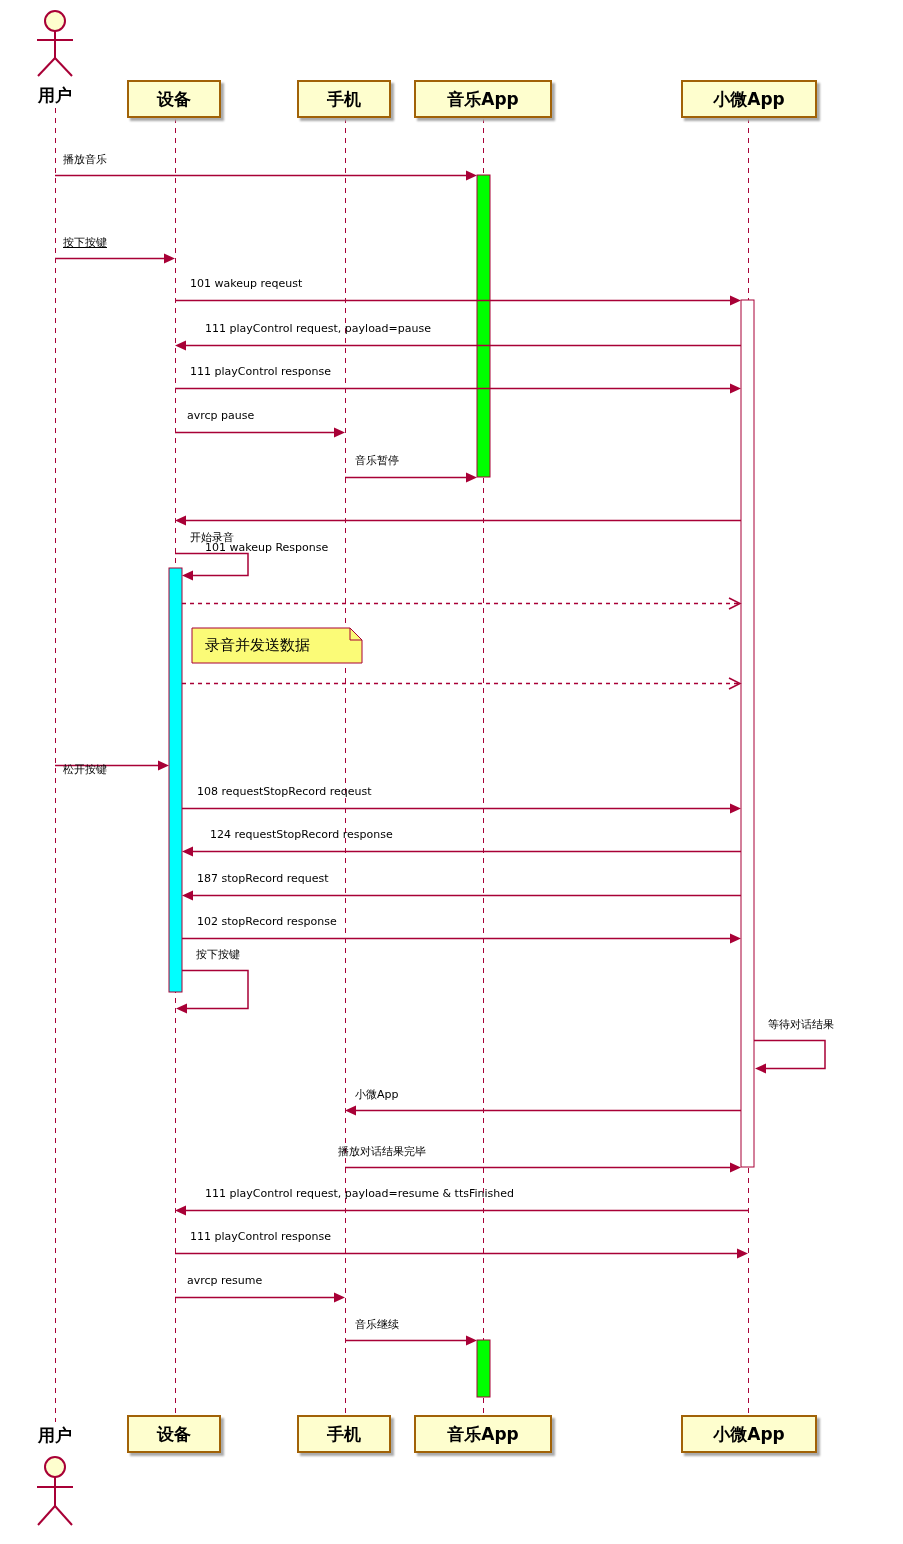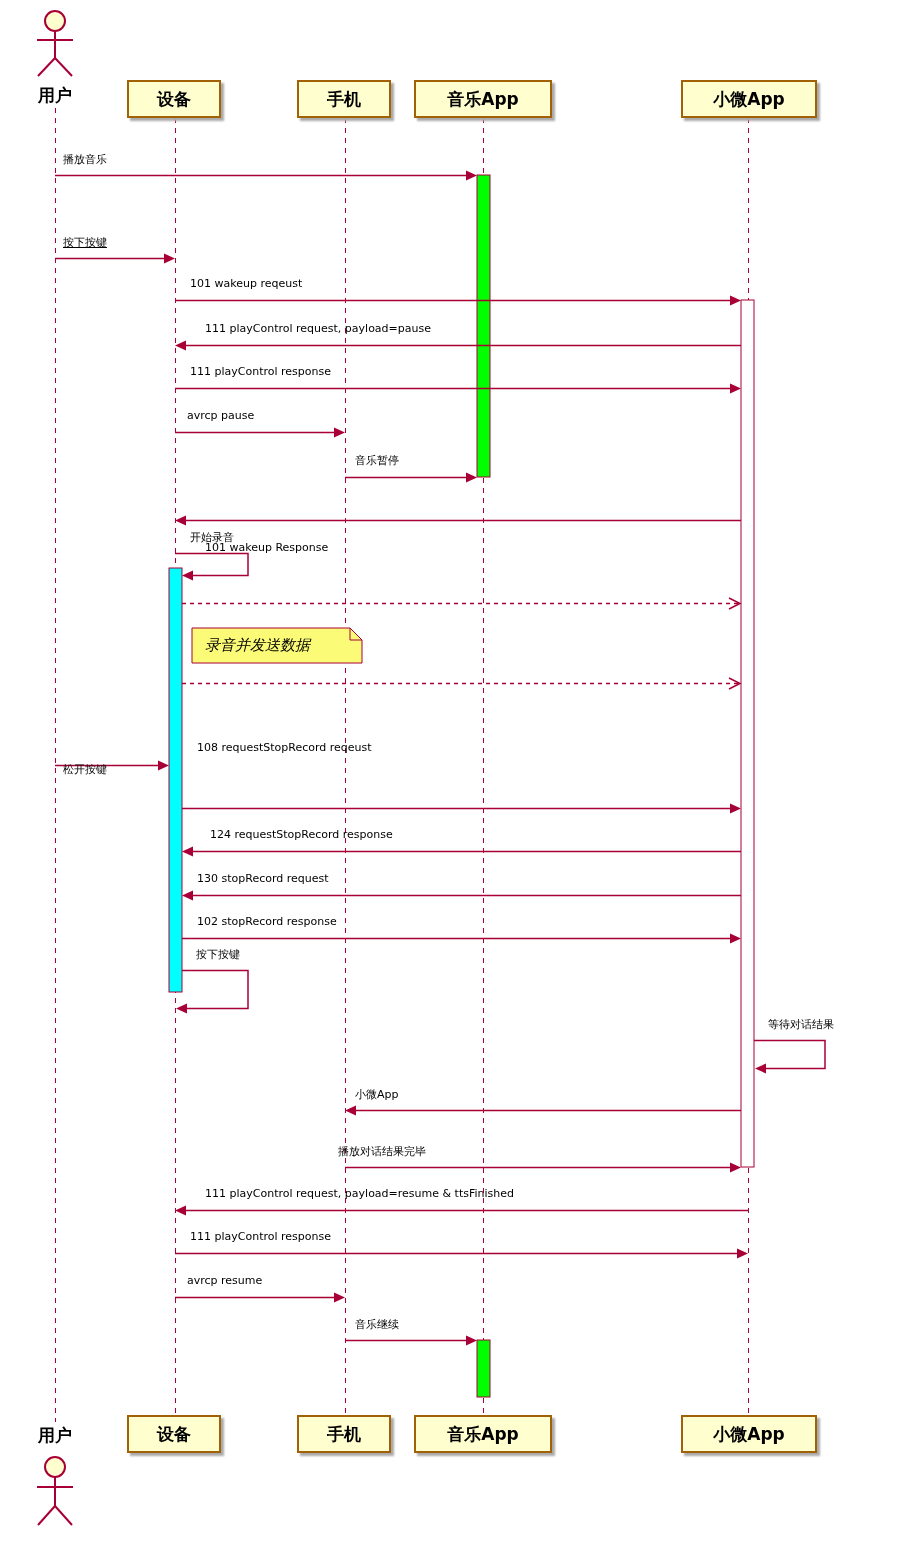--- a/index.html
+++ b/index.html
@@ -20,21 +20,21 @@
   .note-shape { fill:#FBFB77; stroke:#A80036; stroke-width:1; }
   .note-fold-line { fill:none; stroke:#A80036; stroke-width:1; }
   .pbox {
     position:absolute; height:38px; box-sizing:border-box;
     background:#FEFECE; border:2px solid #a16207; box-shadow:3px 3px 2px #aaaaaa;
     display:flex; align-items:center; justify-content:center;
     font-size:17px; font-weight:700;
   }
   .alabel { position:absolute; width:56px; text-align:center; font-size:17px; font-weight:700; }
   .mlabel { position:absolute; font-size:11px; white-space:nowrap; }
-  .nlabel { position:absolute; font-size:15px; white-space:nowrap;font-style:italic; }
+  .nlabel { position:absolute; font-size:15px; white-space:nowrap; }
 </style>
 </head>
 <body>
 
 <div class="stage">
 
   <svg width="903" height="1544" viewBox="0 0 903 1544">
 
     <line class="ll" x1="55.5" y1="108" x2="55.5" y2="1422"></line>
     <line class="ll" x1="175.5" y1="118" x2="175.5" y2="1415"></line>
@@ -195,23 +195,23 @@
   <span class="mlabel" style="left:63px;  top:152px;">播放音乐</span>
   <span class="mlabel" style="left:63px;  top:235px;text-decoration:underline;">按下按键</span>
   <span class="mlabel" style="left:190px; top:277px;">101 wakeup reqeust</span>
   <span class="mlabel" style="left:205px; top:322px;">111 playControl request, payload=pause</span>
   <span class="mlabel" style="left:190px; top:365px;">111 playControl response</span>
   <span class="mlabel" style="left:187px; top:409px;">avrcp pause</span>
   <span class="mlabel" style="left:355px; top:453px;">音乐暂停</span>
   <span class="mlabel" style="left:205px; top:497px;margin-top:44px;">101 wakeup Response</span>
   <span class="mlabel" style="left:190px; top:530px;">开始录音</span>
   <span class="mlabel" style="left:63px;  top:742px;margin-top:20px;">松开按键</span>
-  <span class="mlabel" style="left:197px; top:741px;text-align:right;">108 requestStopRecord reqeust</span>
+  <span class="mlabel" style="left:197px; top:785px;text-align:right;">108 requestStopRecord reqeust</span>
   <span class="mlabel" style="left:210px; top:828px;">124 requestStopRecord response</span>
-  <span class="mlabel" style="left:197px; top:872px;">130 stopRecord request</span>
+  <span class="mlabel" style="left:197px; top:872px;">187 stopRecord request</span>
   <span class="mlabel" style="left:197px; top:915px;">102 stopRecord response</span>
   <span class="mlabel" style="left:196px; top:947px;">按下按键</span>
   <span class="mlabel" style="left:768px; top:1017px;">等待对话结果</span>
   <span class="mlabel" style="left:355px; top:1087px;">小微App</span>
   <span class="mlabel" style="left:338px; top:1144px;">播放对话结果完毕</span>
   <span class="mlabel" style="left:205px; top:1187px;">111 playControl request, payload=resume &amp; ttsFinished</span>
   <span class="mlabel" style="left:190px; top:1230px;">111 playControl response</span>
   <span class="mlabel" style="left:187px; top:1274px;">avrcp resume</span>
   <span class="mlabel" style="left:355px; top:1317px;">音乐继续</span>
 

